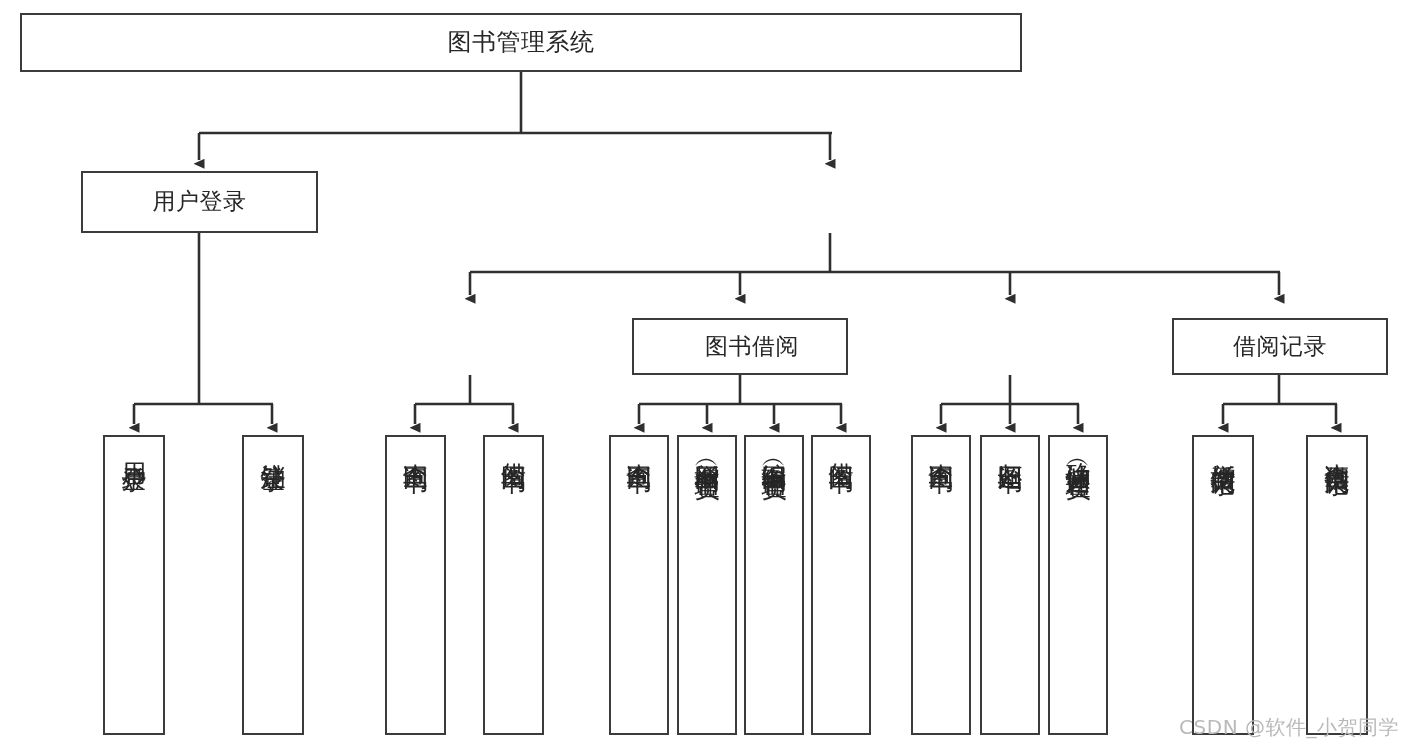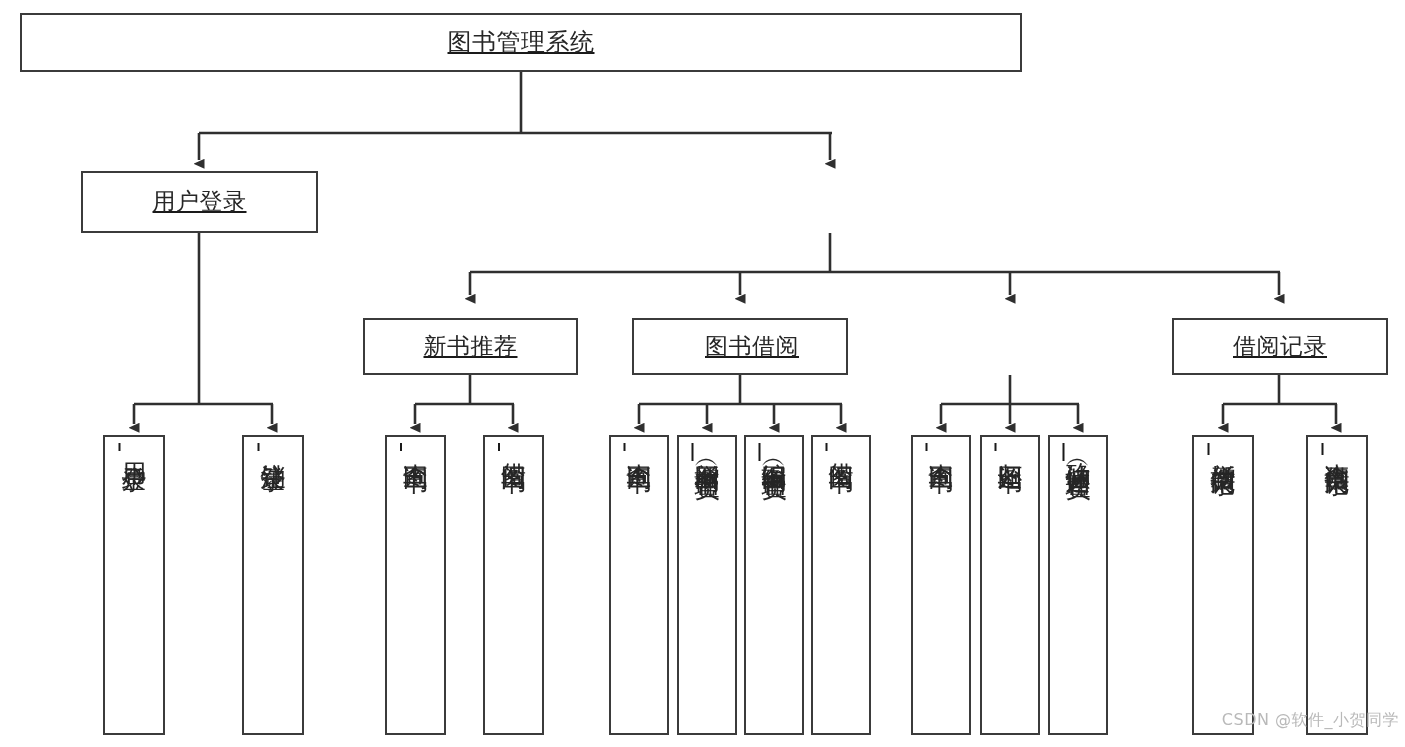--- a/index.html
+++ b/index.html
@@ -29,21 +29,20 @@
   }
   .node {
     position: absolute;
     box-sizing: border-box;
     border: 2.5px solid #3b3b3b;
     background: #ffffff;
     display: flex;
     align-items: center;
     justify-content: center;
     z-index: 3;
-    text-decoration: underline;
   }
   .node .lbl {
     display: block;
     text-align: center;
     color: #262626;
     line-height: 1.18;
     letter-spacing: 0.5px;
   }
   
   .node.horiz .lbl {
@@ -62,22 +61,22 @@
     text-orientation: upright;
     font-size: 25px;
     line-height: 1.0;
     letter-spacing: 2px;
     white-space: nowrap;
     max-height: 100%;
   }
   .watermark {
     position: absolute;
     right: 6px;
-    bottom: 16px;
-    font-size: 16px;
+    bottom: 6px;
+    font-size: 20px;
     color: #b9b9b9;
     white-space: nowrap;
     z-index: 6;
     letter-spacing: 0.5px;
     margin-left: 36px;
   }
 </style>
 </head>
 <body>
 
@@ -135,23 +134,20 @@
 
   <div class="node horiz root" style="left:20px; top:13px; width:1002px; height:59px;">
     <span class="lbl">图书管理系统</span>
   </div>
 
   <div class="node horiz" style="left:81px; top:171px; width:237px; height:62px;">
     <span class="lbl">用户登录</span>
   </div>
 
 
-  <div class="node horiz" style="left:363px; top:318px; width:215px; height:57px;">
-    <span class="lbl">新书推荐</span>
-  </div>
 
   <div class="node horiz" style="left:632px; top:318px; width:216px; height:57px;padding-left:24px;">
     <span class="lbl">图书借阅</span>
   </div>
 
 
   <div class="node horiz" style="left:1172px; top:318px; width:216px; height:57px;">
     <span class="lbl">借阅记录</span>
   </div>
 

